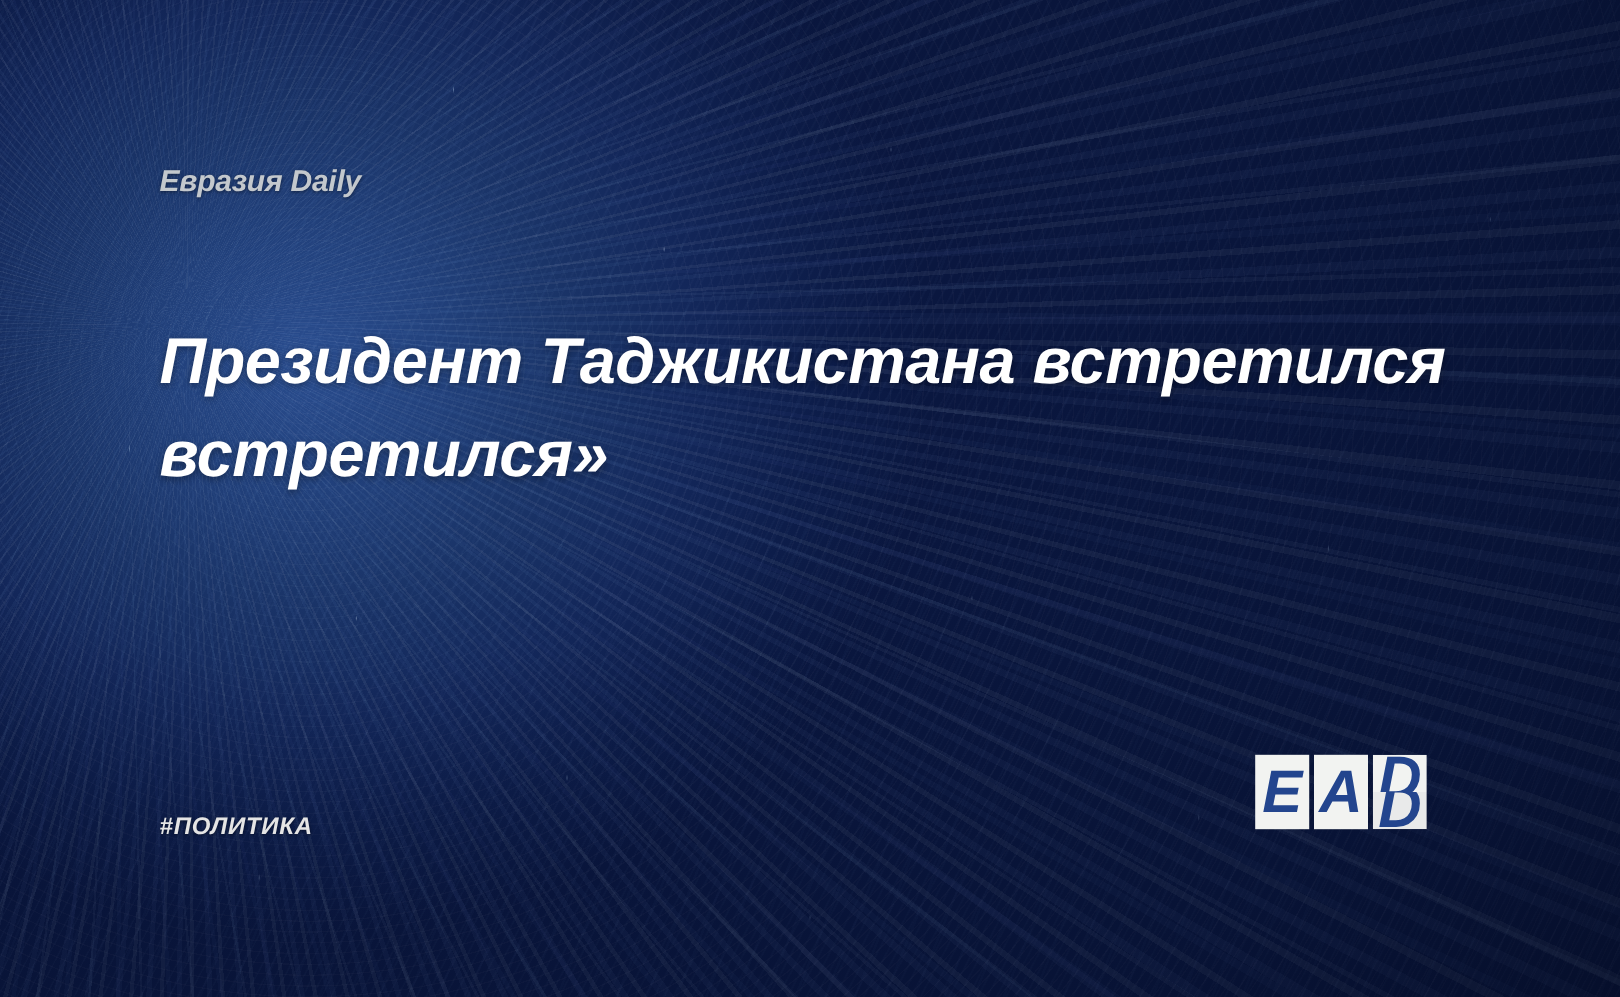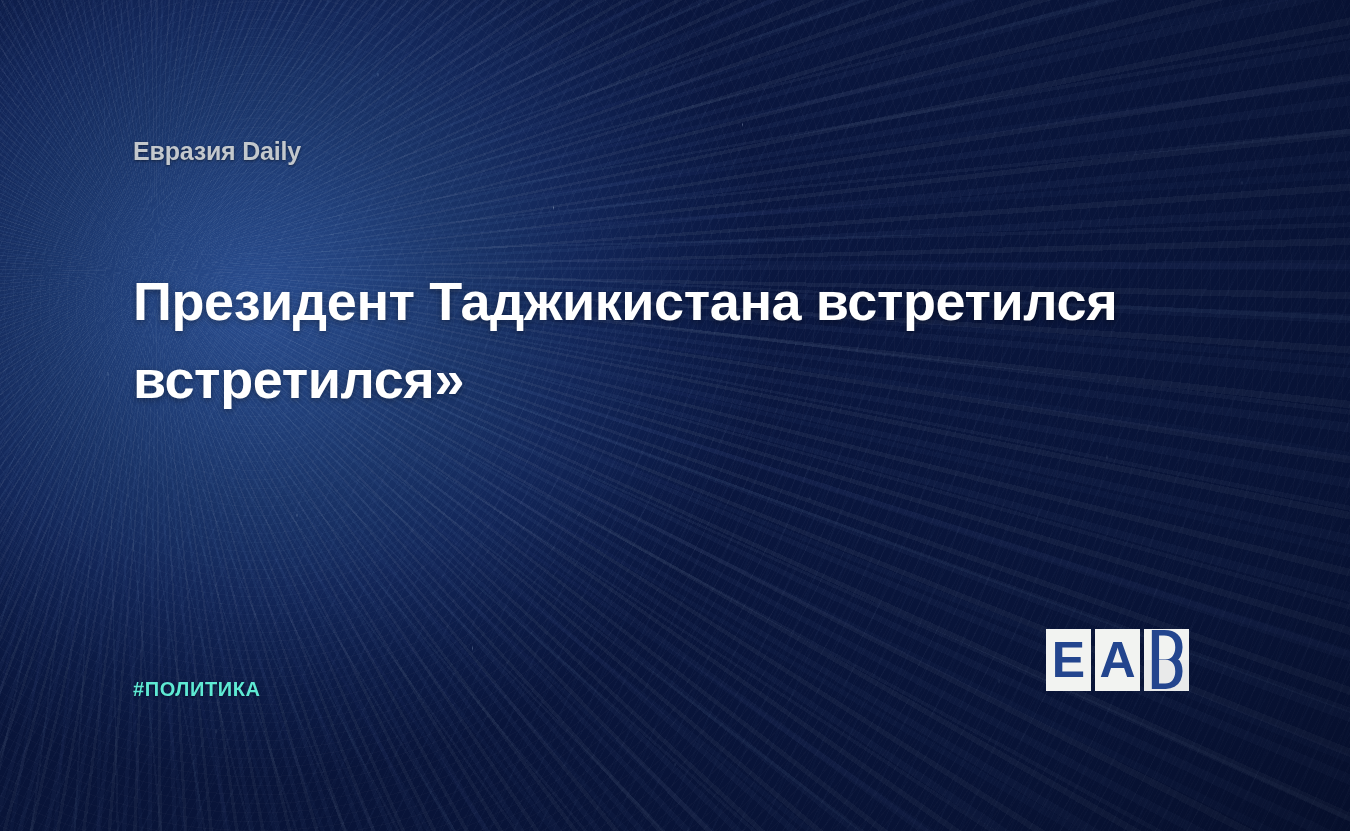--- a/index.html
+++ b/index.html
@@ -99,20 +99,21 @@
     inset: 0;
     background:
       radial-gradient(ellipse 110% 110% at 22% 34%,
         rgba(0,0,0,0) 30%, rgba(2,8,26,0.28) 72%, rgba(1,5,20,0.55) 100%);
   }
 
   
   .layer {
     position: absolute;
     inset: 0;
+    font-style: italic;
   }
   .brand {
     position: absolute;
     left: 133px;
     top: 137px;
     font-size: 25px;
     font-weight: bold;
     letter-spacing: -0.2px;
     color: #c3c8cd;
     text-shadow: 0 1px 3px rgba(0,0,0,0.45);
@@ -132,21 +133,21 @@
   }
   .headline .hl-line { display: block; white-space: nowrap; }
 
   .hashtag {
     position: absolute;
     left: 133px;
     top: 678px;
     font-size: 20px;
     font-weight: bold;
     letter-spacing: 0.6px;
-    color: #5eead4;
+    color: #e5e5e5;
     text-shadow: 0 1px 3px rgba(0,0,0,0.45);
     white-space: nowrap;
   }
 
   
   .logo {
     position: absolute;
     left: 1046px;
     top: 629px;
     display: flex;

